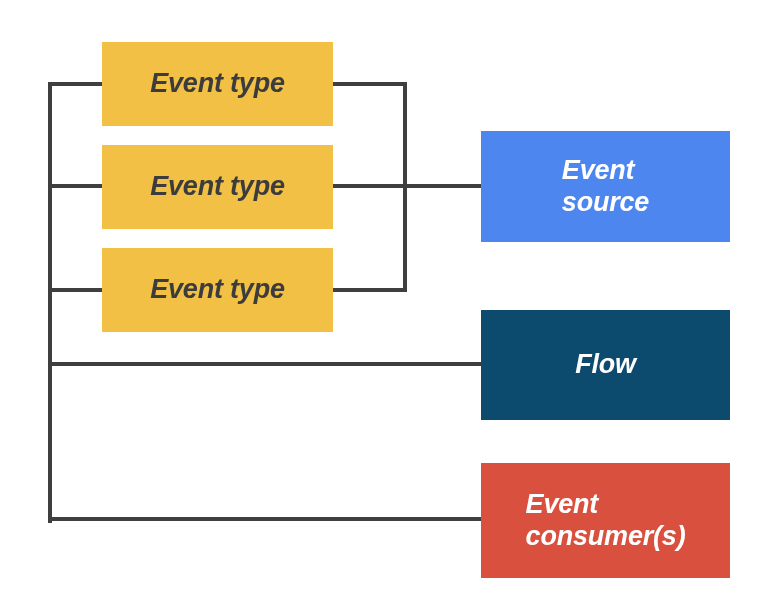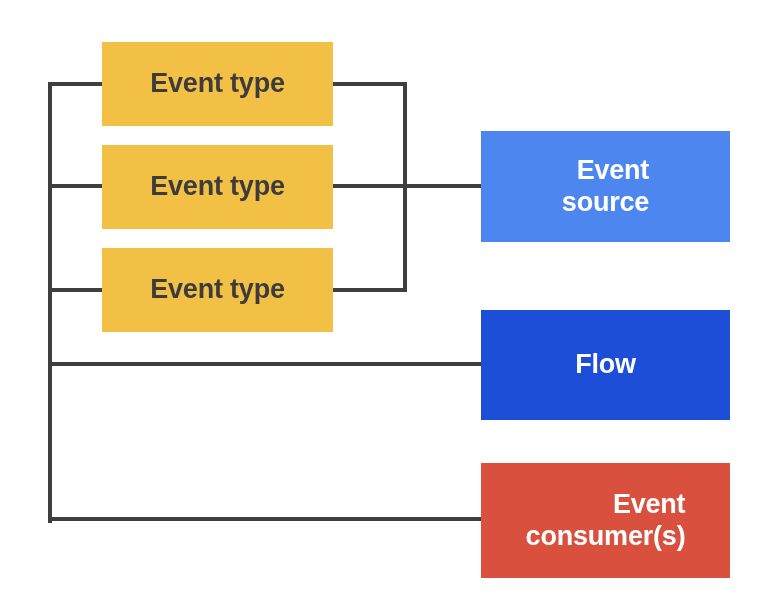--- a/index.html
+++ b/index.html
@@ -23,25 +23,26 @@
     left: 0;
     top: 0;
     width: 762px;
     height: 608px;
   }
   .node {
     position: absolute;
     display: flex;
     align-items: center;
     justify-content: center;
-    text-align: right;
+    text-align: left;
     box-sizing: border-box;
     line-height: 1.18;
     white-space: pre-line;
     letter-spacing: -0.2px;
+    font-style: italic;
   }
   .node-event-type {
     font-size: 27px;
     font-weight: bold;
     color: #3c3c3c;
   }
   .node-stage {
     font-size: 27px;
     font-weight: bold;
     color: #ffffff;
@@ -70,17 +71,17 @@
       <line x1="405" y1="186" x2="483" y2="186" stroke="#3f3f3f" stroke-width="4"></line>
     </g>
   </svg>
 
   <div class="node node-event-type" style="left: 102px; top: 42px; width: 231px; height: 84px; background: rgb(242, 192, 68); color: rgb(60, 60, 60);">Event type</div>
   <div class="node node-event-type" style="left: 102px; top: 145px; width: 231px; height: 84px; background: rgb(242, 192, 68); color: rgb(60, 60, 60);">Event type</div>
   <div class="node node-event-type" style="left: 102px; top: 248px; width: 231px; height: 84px; background: rgb(242, 192, 68); color: rgb(60, 60, 60);">Event type</div>
 
   <div class="node node-stage" style="left: 481px; top: 131px; width: 249px; height: 111px; background: rgb(78, 134, 239); color: rgb(255, 255, 255);">Event
 source</div>
-  <div class="node node-stage" style="left: 481px; top: 310px; width: 249px; height: 110px; background: #1d4ed8; color: rgb(255, 255, 255);">Flow</div>
+  <div class="node node-stage" style="left: 481px; top: 310px; width: 249px; height: 110px; background: #0c4a6e; color: rgb(255, 255, 255);">Flow</div>
   <div class="node node-stage" style="left: 481px; top: 463px; width: 249px; height: 115px; background: rgb(217, 80, 63); color: rgb(255, 255, 255);">Event
 consumer(s)</div>
 
 </div>
 
 </body></html>

